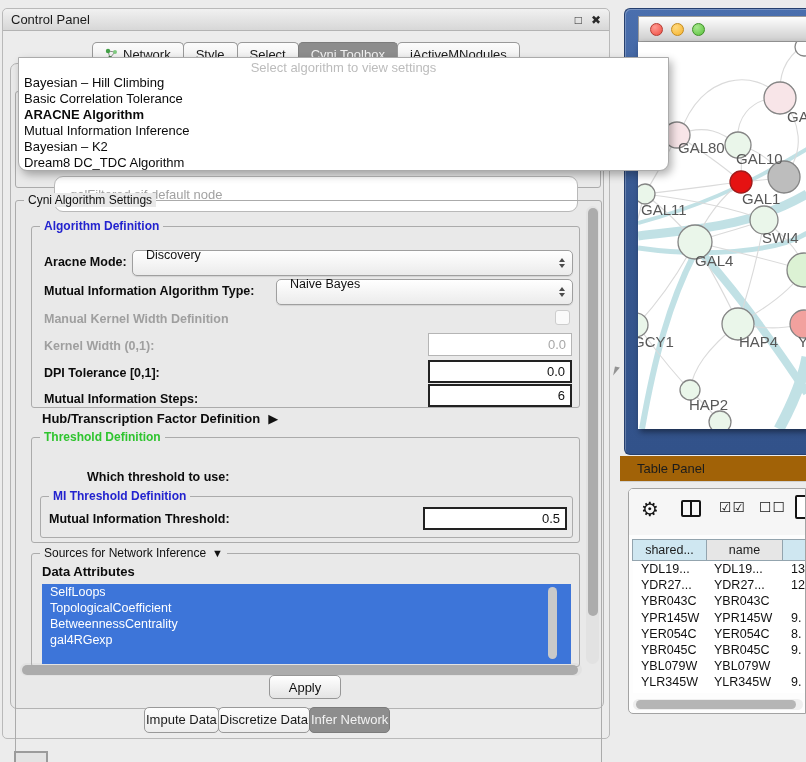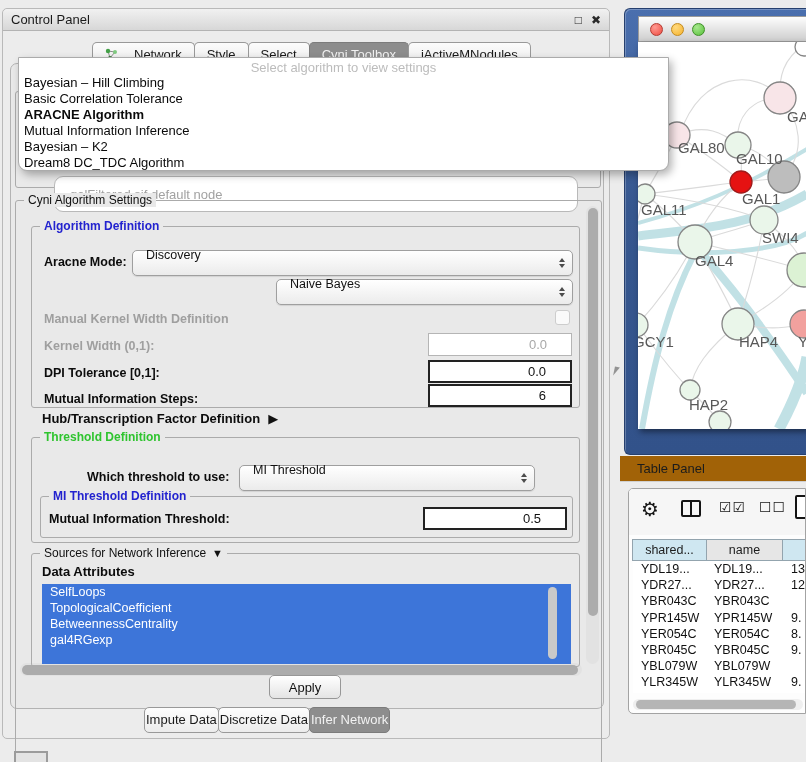--- a/index.html
+++ b/index.html
@@ -17,21 +17,21 @@
   .cp-titlebar { position:absolute; left:0; top:0; right:0; height:22px;
     background:linear-gradient(#f1f1f1,#d7d7d7); border-bottom:1px solid #b3b3b3;
     border-radius:5px 5px 0 0; display:flex; align-items:center; padding:0 8px;
     font-size:13px; color:#1a1a1a; }
   .cp-title { flex:1; }
   .winbtn { font-size:12px; font-weight:bold; color:#2a2a2a; margin-left:9px; cursor:default; }
 
   .tabs-row { position:absolute; left:90px; top:32px; display:flex; align-items:flex-end; height:26px; }
   .tab { padding:4px 12px 5px; font-size:13px; color:#1a1a1a; white-space:nowrap;
     background:linear-gradient(#fcfcfc,#e9e9e9); border:1px solid #999; border-bottom:none;
-    border-radius:5px 5px 0 0; margin-left:-1px; display:flex; align-items:center; gap:16px; }
+    border-radius:5px 5px 0 0; margin-left:-1px; display:flex; align-items:center; gap:5px; }
   .tab.selected { background:#8d8d8d; color:#f2f2f2; border-color:#7c7c7c; }
   .net-icon { display:none; width:13px; height:13px; }
   .net-icon.show { display:inline-block; }
 
   .cp-inner { position:absolute; left:7px; top:54px; width:594px; height:646px;
     background:#e9e9e9; border:1px solid #b3b3b3; border-radius:7px; }
 
   
   .inference-group { position:absolute; left:4px; top:27px; width:586px; height:97px;
     border:1px solid #bcbcbc; border-radius:3px; }
@@ -61,21 +61,21 @@
   .combo { position:absolute; background:linear-gradient(#ffffff,#ebebeb);
     border:1px solid #9f9f9f; border-radius:5px; display:flex; align-items:center;
     font-size:12.5px; color:#111; padding:0 26px 16px 13px; box-shadow:0 1px 1px rgba(0,0,0,.1); }
   .stepper { position:absolute; right:7px; top:50%; transform:translateY(-50%);
     display:flex; flex-direction:column; gap:2px; }
   .stepper i { display:block; width:0; height:0; border-left:3.5px solid transparent; border-right:3.5px solid transparent; }
   .stepper .up { border-bottom:4.5px solid #4c4c4c; }
   .stepper .dn { border-top:4.5px solid #4c4c4c; }
 
   .tfield { position:absolute; background:#fff; border:1px solid #b5b5b5; font-size:13px;
-    display:flex; align-items:center; justify-content:flex-end; padding:0 24px; color:#111; }
+    display:flex; align-items:center; justify-content:flex-end; padding:0 5px; color:#111; }
   .tfield.strong { border:2px solid #222; }
   .tfield.dim { color:#a8a8a8; }
 
   .cbx { position:absolute; width:15px; height:15px; border:1.5px solid #cdcdcd;
     border-radius:3px; background:#fafafa; }
 
   .vtrack { position:absolute; background:#e2e2e2; border-radius:7px; }
   .vthumb { position:absolute; background:#acacac; border-radius:6px; }
 
   .hub-row { position:absolute; display:flex; align-items:center; gap:8px;
@@ -221,20 +221,21 @@
 
           <span class="flabel" style="left:12px; top:28px;">Aracne Mode:</span>
           <div class="combo" style="left:100px; top:23px; width:441px; height:26px;">
             <span>Discovery</span>
             <span class="stepper">
                 <i class="up"></i>
                 <i class="dn"></i>
               </span>
           </div>
 
+          <span class="flabel" style="left:12px; top:57px;">Mutual Information Algorithm Type:</span>
           <div class="combo" style="left:244px; top:52px; width:297px; height:26px;">
             <span>Naive Bayes</span>
             <span class="stepper">
                 <i class="up"></i>
                 <i class="dn"></i>
               </span>
           </div>
 
           <span class="flabel dim" style="left:12px; top:85px;">Manual Kernel Width Definition</span>
           <div class="cbx" style="left:523px; top:83px;"></div>
@@ -251,27 +252,20 @@
 
         <div class="hub-row" style="left:26px; top:210px;">
           <span>Hub/Transcription Factor Definition</span>
           <span class="tri-right">▶</span>
         </div>
 
         <div class="gbox" style="left:15px; top:236px; width:549px; height:106px;">
           <span class="gtitle green">Threshold Definition</span>
 
           <span class="flabel" style="left:55px; top:32px;">Which threshold to use:</span>
-          <div class="combo" style="left:207px; top:27px; width:296px; height:26px;">
-            <span>MI Threshold</span>
-            <span class="stepper">
-                <i class="up"></i>
-                <i class="dn"></i>
-              </span>
-          </div>
 
           <div class="gbox" style="left:8px; top:58px; width:533px; height:42px;">
             <span class="gtitle blue">MI Threshold Definition</span>
             <span class="flabel" style="left:8px; top:15px;">Mutual Information Threshold:</span>
             <div class="tfield strong" style="left:382px; top:10px; width:144px; height:23px;">0.5</div>
           </div>
         </div>
 
         <div class="gbox" style="left:15px; top:352px; width:549px; height:114px;">
           <span class="gtitle" style="display:flex; gap:6px; align-items:center;">

